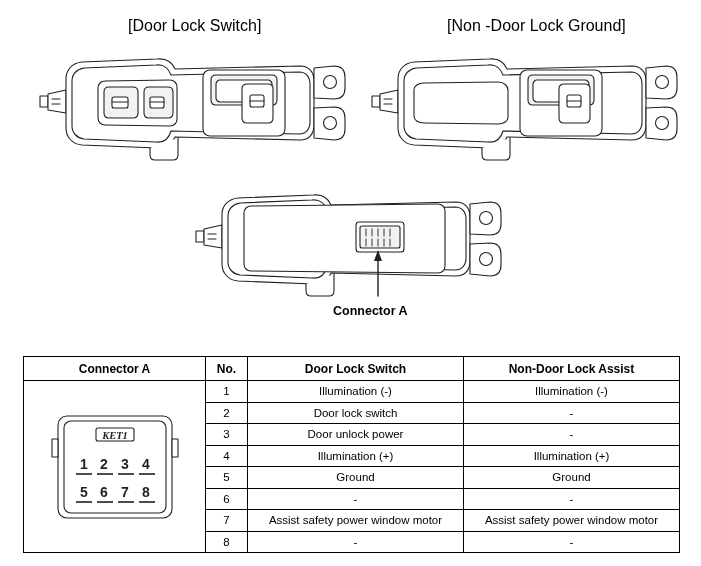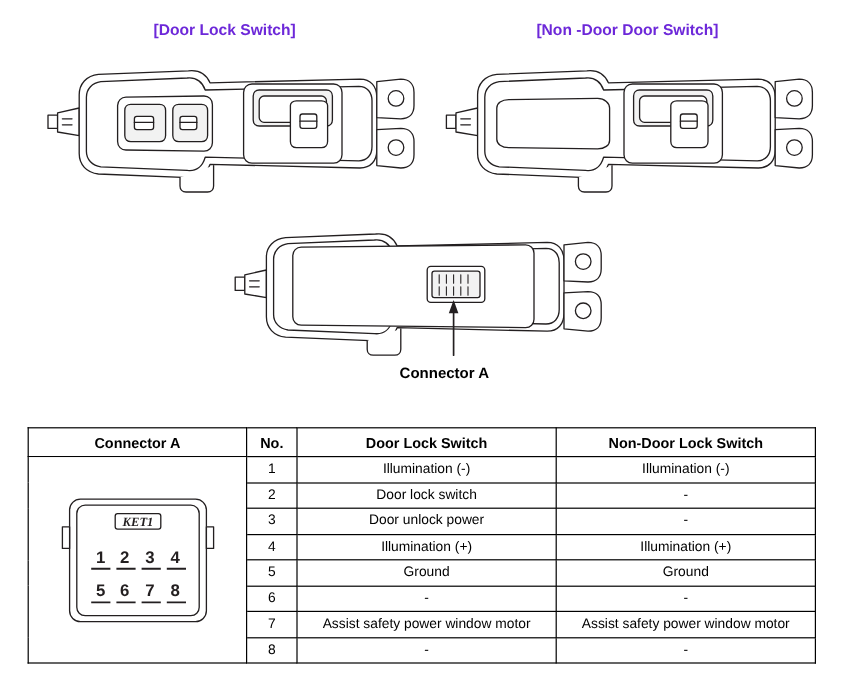--- a/index.html
+++ b/index.html
@@ -17,23 +17,23 @@
   }
   .page {
     position: relative;
     width: 701px;
     height: 566px;
   }
 
   
   .caption {
     position: absolute;
-    font-size: 13px;
-    font-weight: bold;
-    color: #6d28d9;
+    font-size: 16px;
+    font-weight: normal;
+    color: #000000;
     white-space: nowrap;
   }
   #caption-door-lock { left: 128px; top: 17px; }
   #caption-non-door-lock { left: 447px; top: 17px; }
 
   
   #drawing {
     position: absolute;
     left: 0;
     top: 0;
@@ -88,21 +88,21 @@
     margin: 0 auto;
   }
 </style>
 </head>
 <body>
 
 <div class="page">
 
   <div class="caption" id="caption-door-lock">[Door Lock Switch]</div>
 
-  <div class="caption" id="caption-non-door-lock">[Non -Door Door Switch]</div>
+  <div class="caption" id="caption-non-door-lock">[Non -Door Lock Ground]</div>
 
   <svg id="drawing" viewBox="0 0 701 340">
     <g fill="none" stroke="#231f20" stroke-width="1.1" stroke-linejoin="round" stroke-linecap="round">
 
       <g>
 
         <path d="M40,96 L48,96 L48,107 L40,107 Z" fill="#fff"></path>
         <path d="M48,94 L66,90 L66,113 L48,110 Z" fill="#fff"></path>
         <line x1="52" y1="99" x2="60" y2="99"></line>
         <line x1="52" y1="104" x2="60" y2="104"></line>
@@ -267,21 +267,21 @@
       <col class="col-conn">
         <col class="col-no">
         <col class="col-dls">
         <col class="col-ndls">
     </colgroup>
     <thead>
       <tr>
         <th>Connector A</th>
         <th>No.</th>
         <th>Door Lock Switch</th>
-        <th>Non-Door Lock Switch</th>
+        <th>Non-Door Lock Assist</th>
       </tr>
     </thead>
     <tbody>
       <tr>
         <td class="conn-cell" rowspan="8">
           <svg id="connector-art" width="150" height="112" viewBox="0 0 150 112">
             <g fill="none" stroke="#231f20" stroke-width="1.1" stroke-linejoin="round">
               <path d="M18,14 C18,9 22,5 27,5 L123,5 C128,5 132,9 132,14
                        L132,98 C132,103 128,107 123,107 L27,107
                        C22,107 18,103 18,98 Z" fill="#fff"></path>

